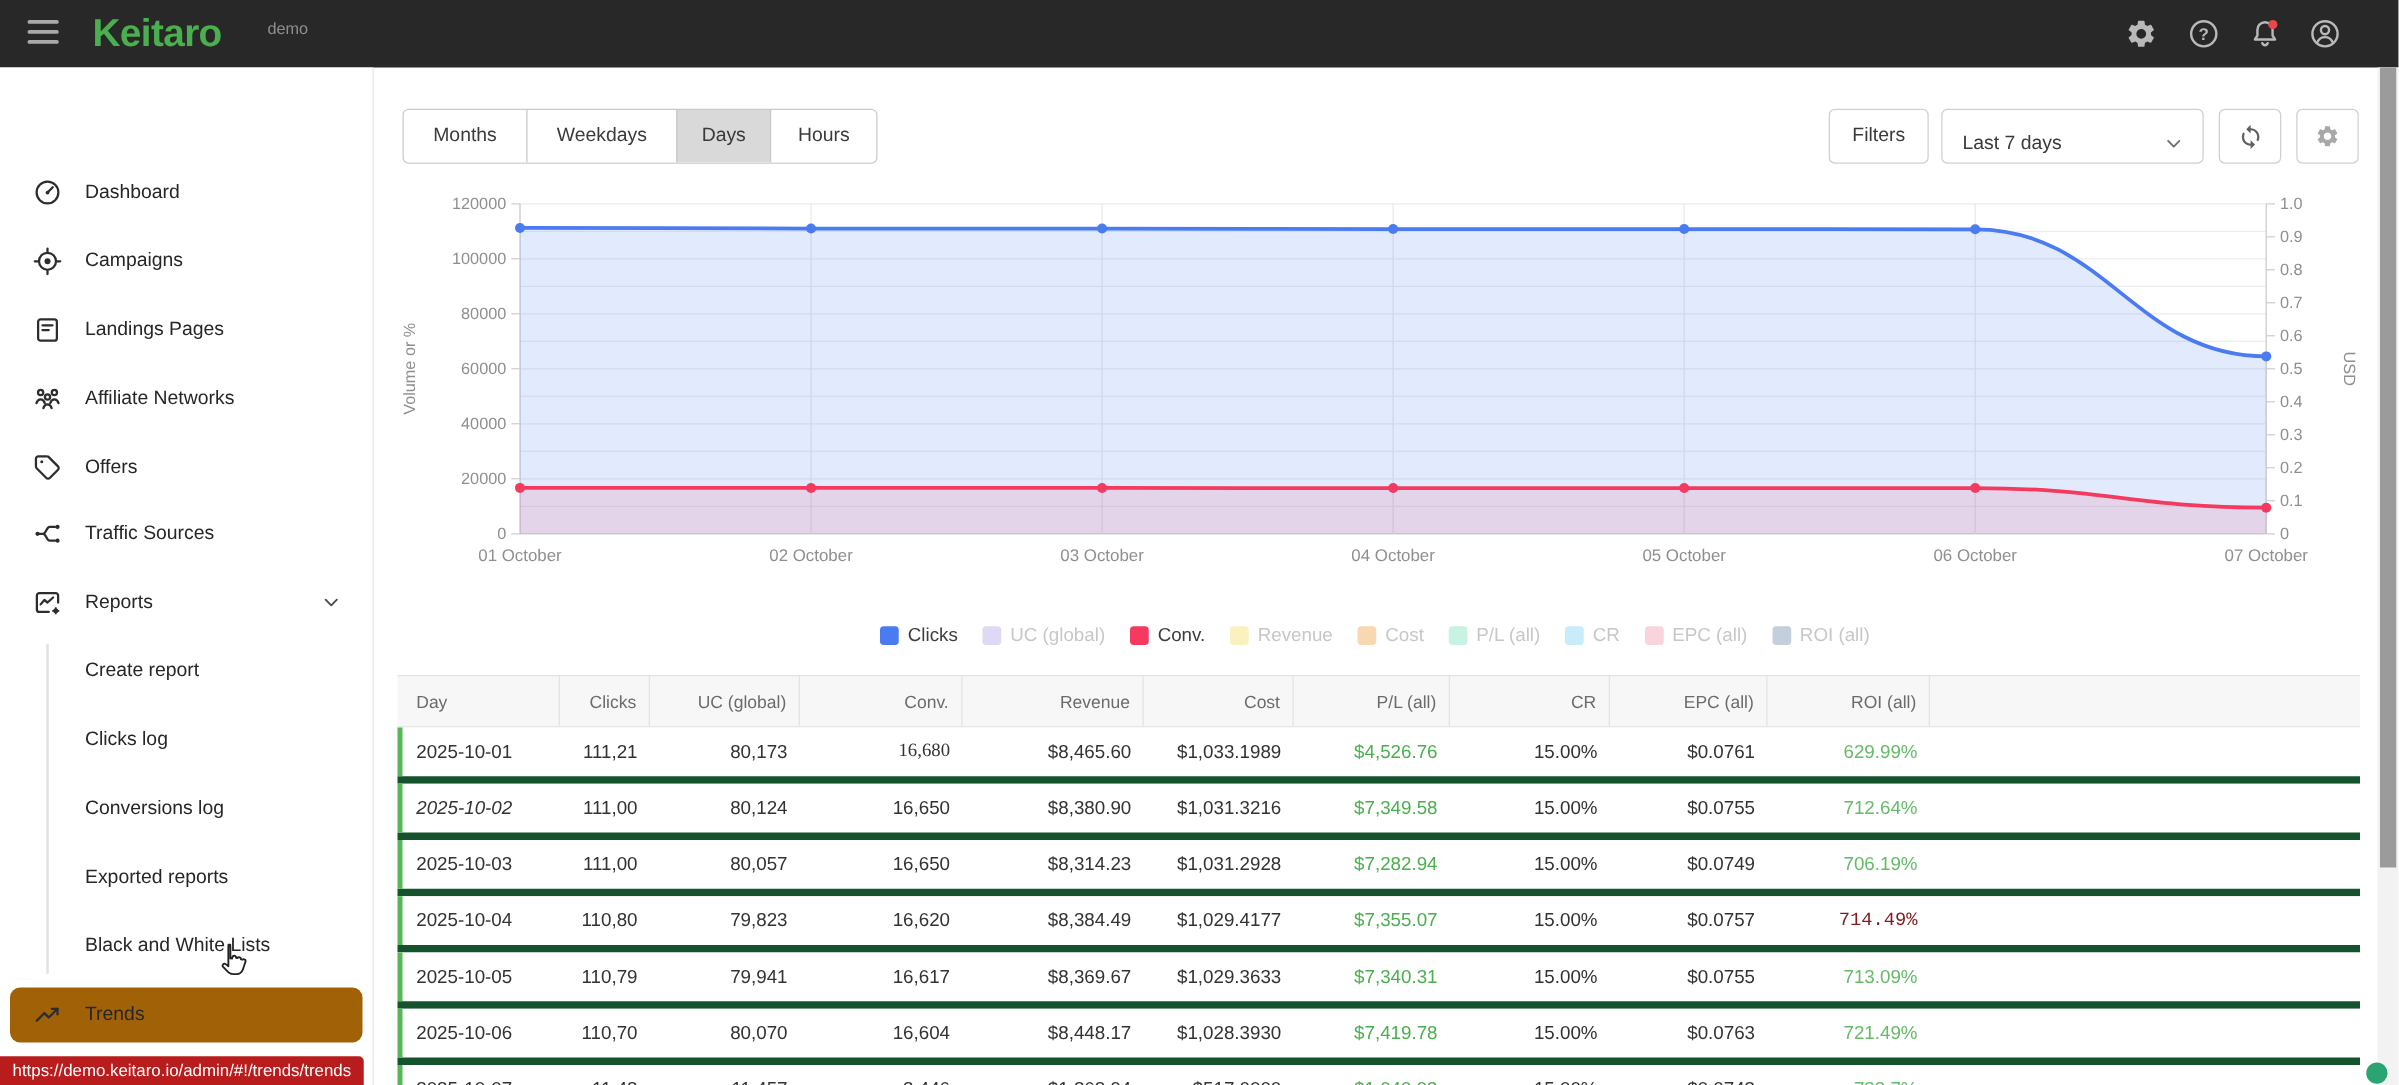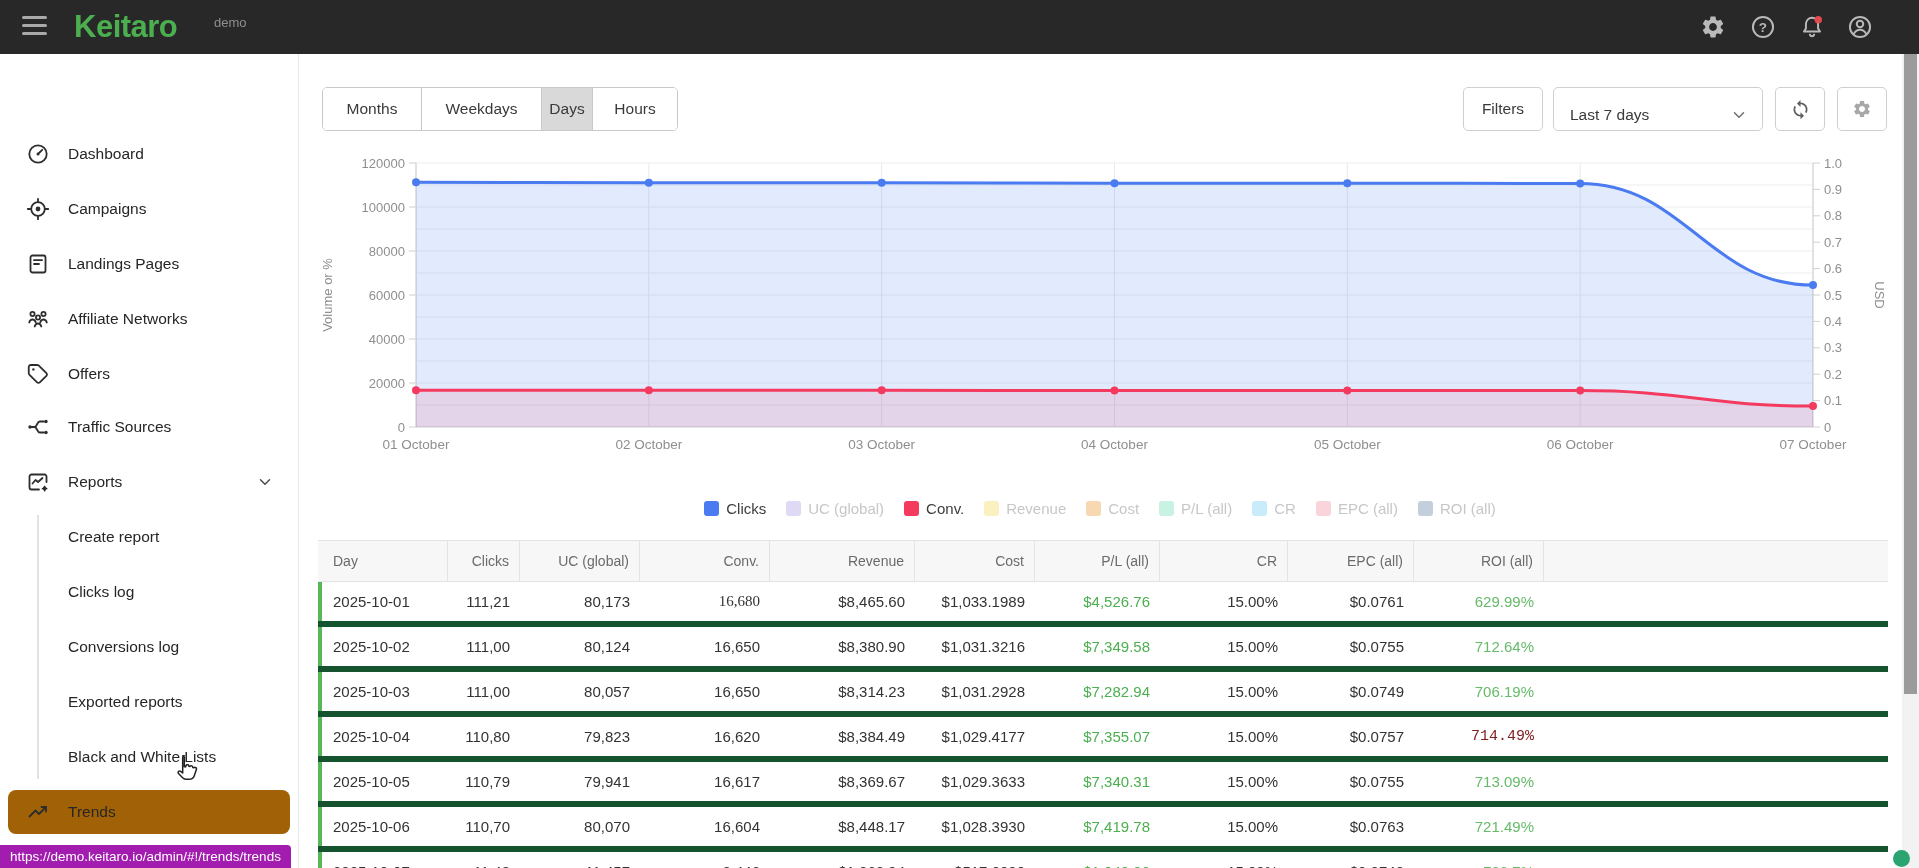--- a/index.html
+++ b/index.html
@@ -57,21 +57,21 @@
       border-right:1px solid #e3e3e3;box-sizing:border-box;white-space:nowrap;cursor:pointer;}
   .th.first{justify-content:flex-start;padding-left:15px;}
   .th.empty{border-right:none;cursor:default;}
   .trow{position:relative;display:flex;height:45px;background:#fff;border-bottom:6px solid #14532d;box-sizing:border-box;}
   .td{display:flex;align-items:center;justify-content:flex-end;padding:0 10px;font-size:15px;color:#333;
       box-sizing:border-box;white-space:nowrap;overflow:hidden;}
   .td.first{justify-content:flex-start;padding-left:15px;}
   .strip{position:absolute;left:0;top:0;bottom:0;width:4px;background:#57b657;}
 
   
-  #status-tooltip{position:absolute;left:0;top:845px;height:23px;background:#a21caf;color:#ffffff;
+  #status-tooltip{position:absolute;left:0;top:845px;height:23px;background:#b91c1c;color:#ffffff;
                   font-size:13.5px;display:flex;align-items:center;padding:0 10px;z-index:60;
                   border-top-right-radius:4px;white-space:nowrap;}
   #scrollbar{position:absolute;left:1902px;top:54px;width:17px;height:814px;background:#f2f2f2;}
   #scroll-thumb{position:absolute;left:2px;width:13px;top:0;height:640px;background:#9b9b9b;}
   #chat-dot{position:absolute;left:1893px;top:850px;width:17px;height:17px;border-radius:50%;background:#2aa571;z-index:70;}
   #cursor{position:absolute;left:170px;top:753px;width:30px;height:30px;z-index:80;pointer-events:none;}
 </style>
 </head>
 <body>
 
@@ -209,21 +209,21 @@
             </svg></span>
           <span class="side-label">Domains</span>
         </div>
       </div>
   </div>
   <div id="side-divider"></div>
 
   <div id="tab-group">
       <button class="tabbtn" style="width: 98px;">Months</button>
       <button class="tabbtn" style="width: 120px;">Weekdays</button>
-      <button class="tabbtn active" style="width: 51px;">Days</button>
+      <button class="tabbtn active" style="width: 75px;">Days</button>
       <button class="tabbtn" style="width: 85px;">Hours</button>
     </div>
   <div class="ctl" id="filters-btn" style="left:1463px;width:80px">
     <span>Filters</span>
   </div>
   <div class="ctl" id="period-select" style="left:1553px;width:210px">
     <span>Last 7 days</span>
     <svg width="18" height="18" viewBox="0 0 24 24">
         <path d="M6 9l6 6 6-6" fill="none" stroke="#6f6f6f" stroke-width="2" stroke-linecap="round" stroke-linejoin="round"></path>
       </svg>
@@ -391,21 +391,21 @@
           <div class="td" style="width: 145px;">$8,465.60</div>
           <div class="td" style="width: 120px;">$1,033.1989</div>
           <div class="td" style="width: 125px; color: rgb(76, 175, 80);">$4,526.76</div>
           <div class="td" style="width: 128px;">15.00%</div>
           <div class="td" style="width: 126px;">$0.0761</div>
           <div class="td" style="width: 130px; color: rgb(102, 187, 106);">629.99%</div>
           <div class="td" style="width: 344px;"></div>
         </div>
         <div class="trow">
           <span class="strip" style="background: rgb(87, 182, 87);"></span>
-          <div class="td first" style="width: 130px;">2025-10-02</div>
+          <div class="td first" style="width: 130px; font-style: italic;">2025-10-02</div>
           <div class="td" style="width: 72px;">111,00</div>
           <div class="td" style="width: 120px;">80,124</div>
           <div class="td" style="width: 130px;">16,650</div>
           <div class="td" style="width: 145px;">$8,380.90</div>
           <div class="td" style="width: 120px;">$1,031.3216</div>
           <div class="td" style="width: 125px; color: rgb(76, 175, 80);">$7,349.58</div>
           <div class="td" style="width: 128px;">15.00%</div>
           <div class="td" style="width: 126px;">$0.0755</div>
           <div class="td" style="width: 130px; color: rgb(102, 187, 106);">712.64%</div>
           <div class="td" style="width: 344px;"></div>

